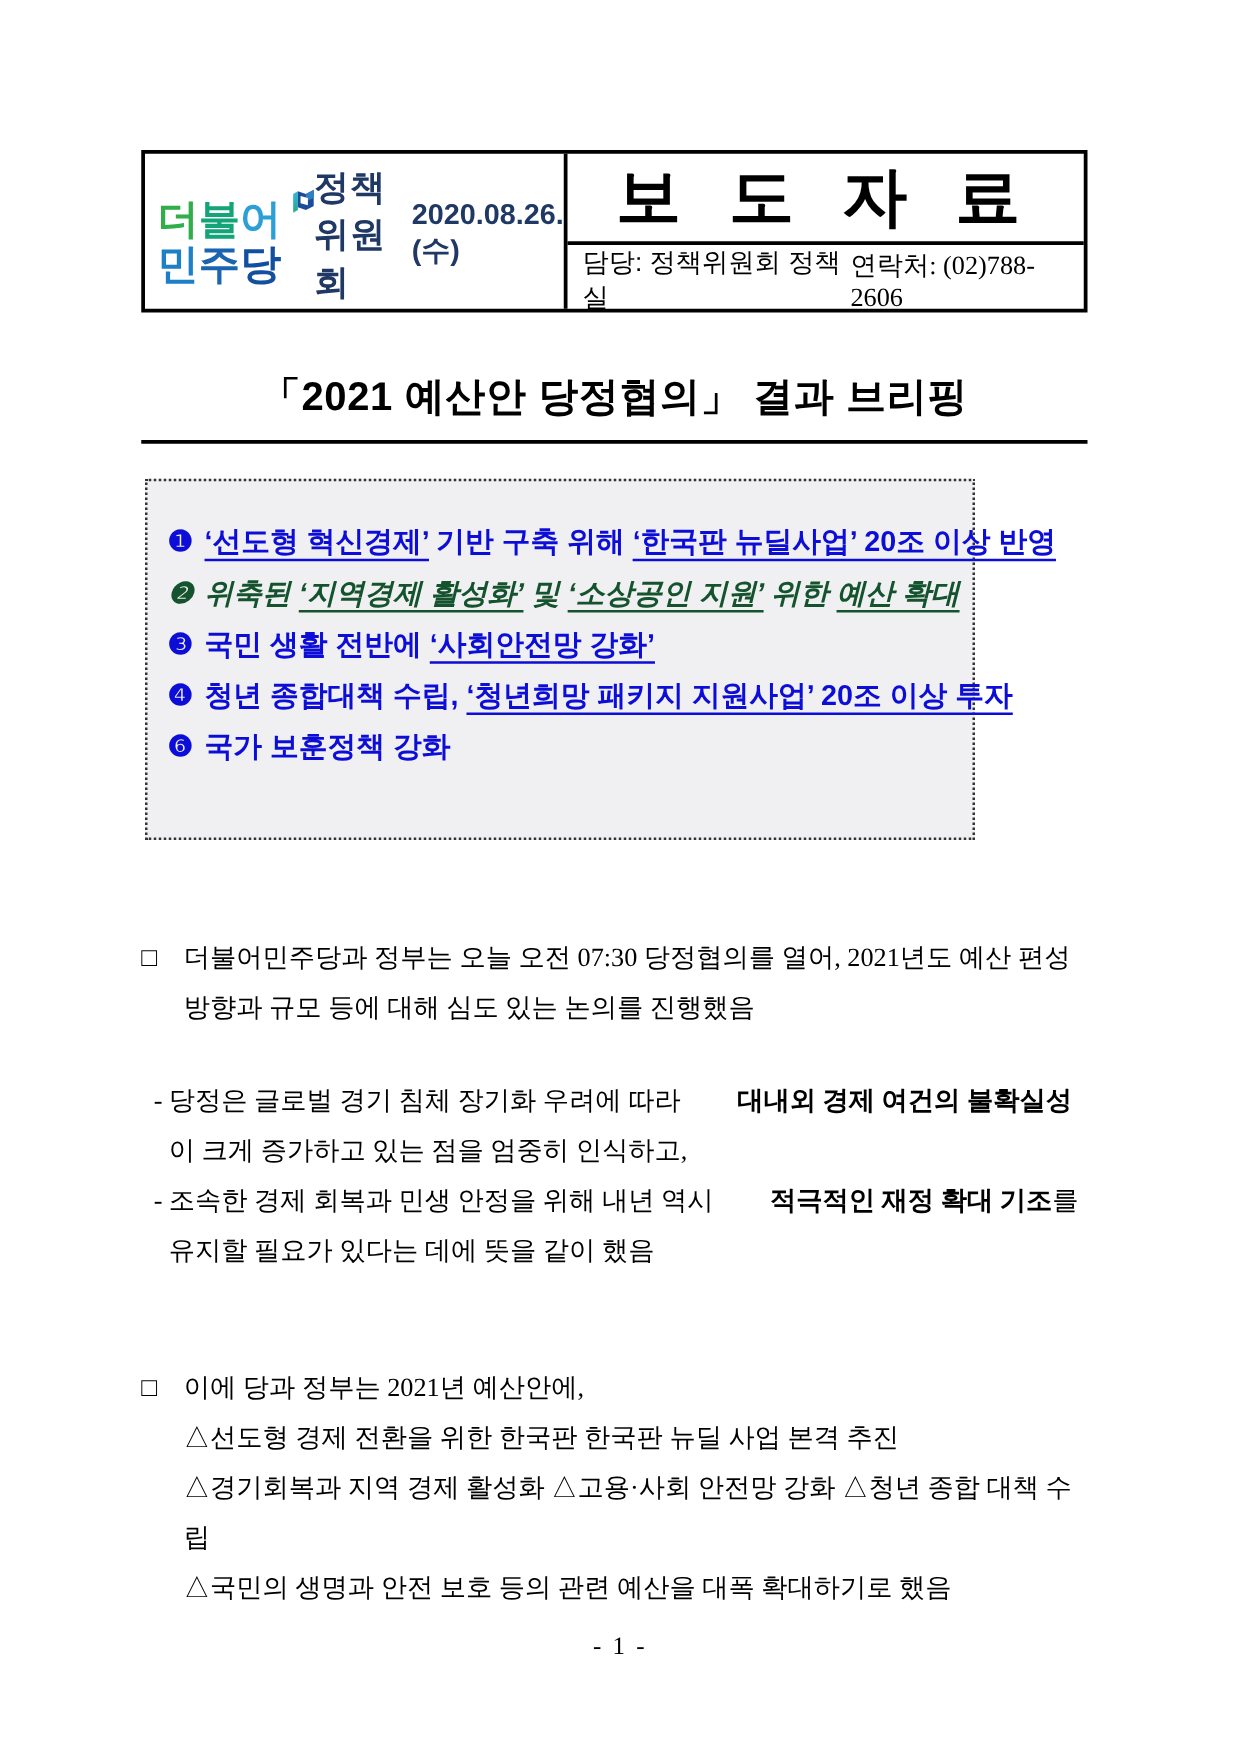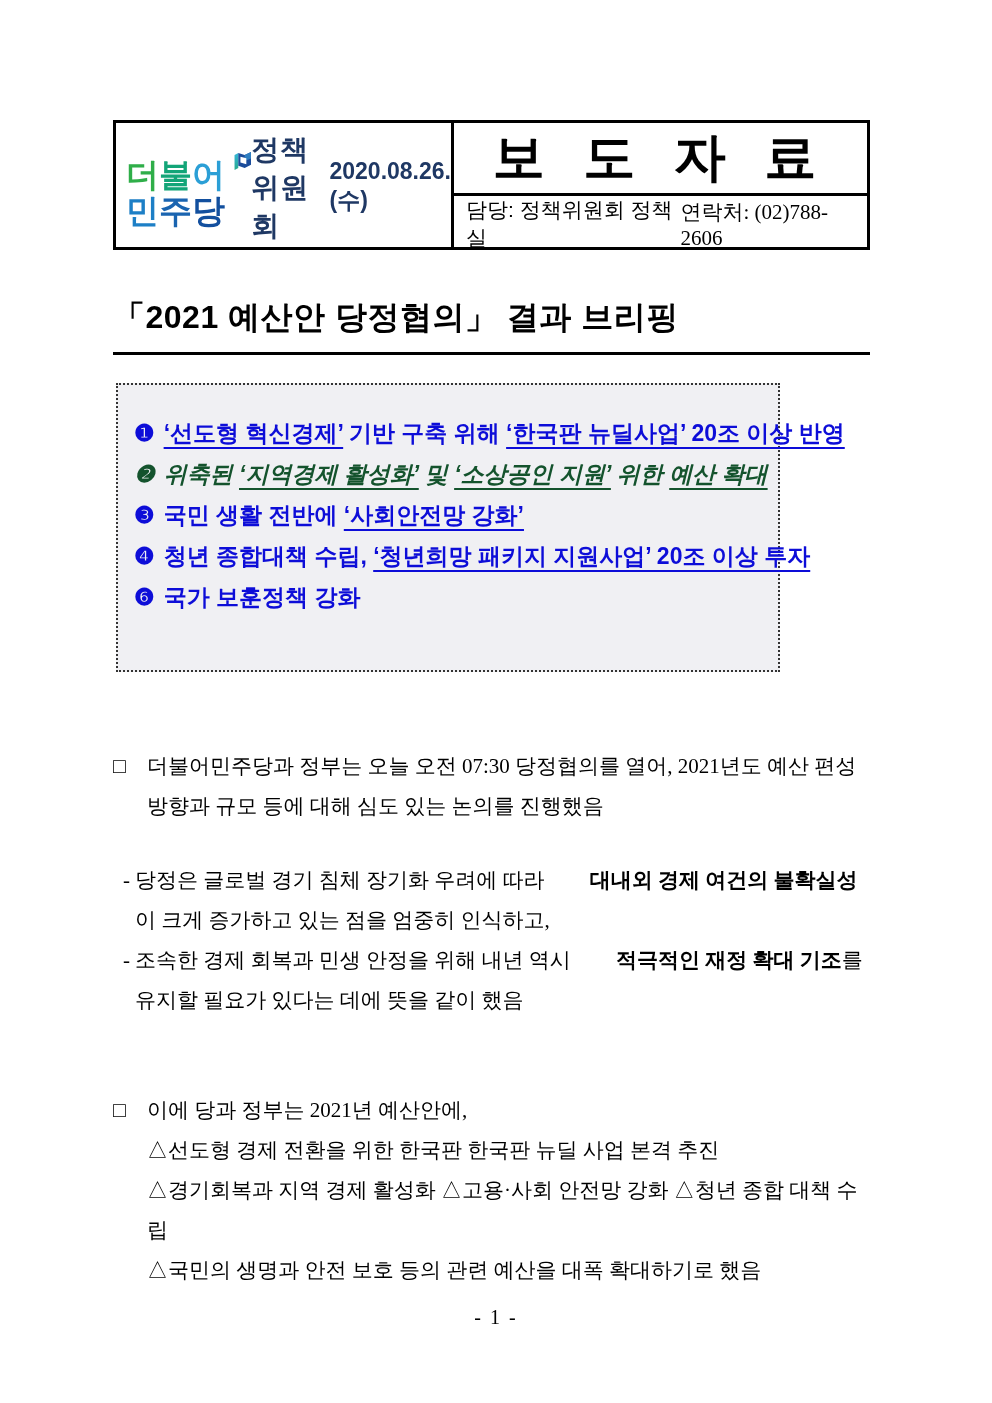--- a/index.html
+++ b/index.html
@@ -48,21 +48,21 @@
   .manager {
     font-family:"Liberation Sans", sans-serif; font-size:21px; color:#000;
   }
   .contact {
     font-family:"Liberation Serif", serif; font-size:21px; color:#000;
   }
 
   
   .doc-title {
     position:absolute; left:113px; top:296px; width:757px;
-    text-align:left; font-family:"Liberation Sans", sans-serif;
+    text-align:center; font-family:"Liberation Sans", sans-serif;
     font-weight:800; font-size:32px; color:#000;
     padding-bottom:12px; border-bottom:3px solid #000; letter-spacing:0.5px;
   }
 
   
   .summary-box {
     position:absolute; left:116px; top:383px; width:664px; height:289px;
     border:2px dotted #333; background:#f0f0f3;
     padding:28px 14px 0 16px;
   }

